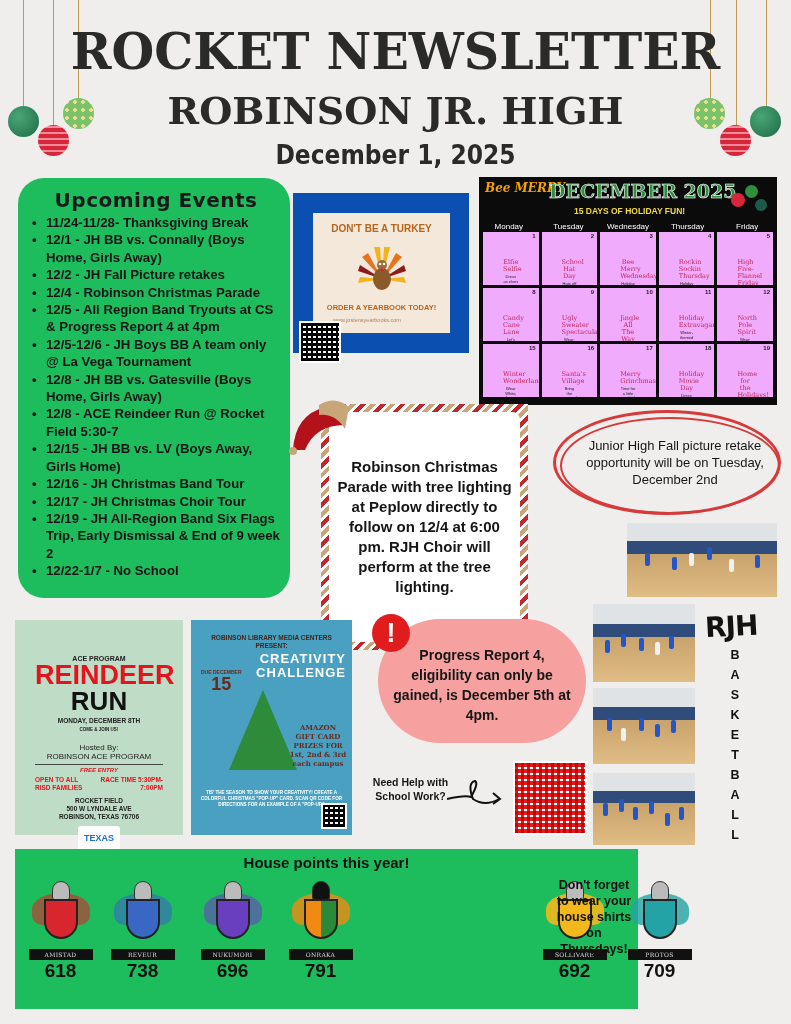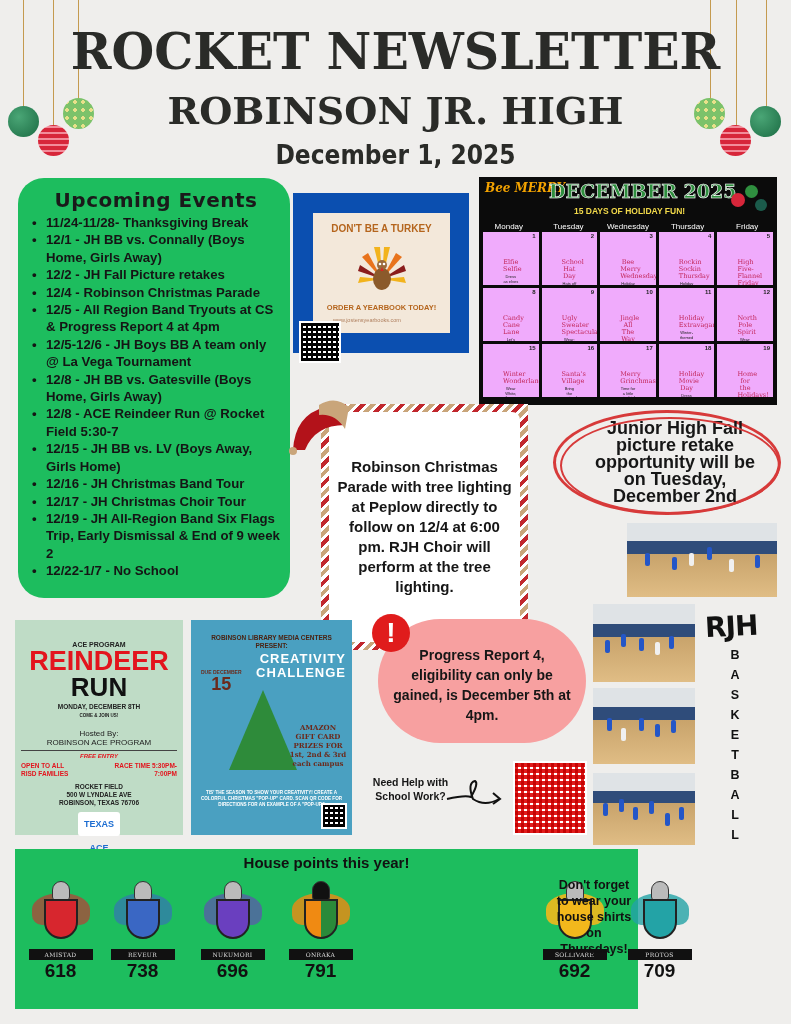--- a/index.html
+++ b/index.html
@@ -45,28 +45,28 @@
   .cell .ct { font-family: "DejaVu Serif", serif; font-size: 6.5px; color: #c2275a; text-align: center; margin-top: 7px; line-height: 7px; }
   .cell .cd { font-size: 4px; text-align: center; line-height: 4.6px; margin-top: 2px; color: #222; }
 
   .parade-hat { position: absolute; left: 285px; top: 395px; width: 70px; height: 60px; }
   .parade { position: absolute; left: 321px; top: 404px; width: 207px; height: 246px; padding: 8px;
     background: repeating-linear-gradient(135deg, #c1272d 0 4px, #fff 4px 7px, #c9a57a 7px 11px, #fff 11px 14px); }
   .parade-inner { background: #fff; width: 100%; height: 100%; border-radius: 8px; display: flex; align-items: center; justify-content: center; text-align: center; padding: 6px; }
   .parade-inner p { font-size: 15px; font-weight: bold; line-height: 20px; color: #161616; }
 
   .retake { position: absolute; left: 553px; top: 410px; width: 228px; height: 105px; border: 3px solid #d73a3a; border-radius: 50%; display: flex; align-items: center; justify-content: center; text-align: center; padding: 8px 14px; }
-  .retake p { font-size: 18px; font-weight: bold; line-height: 17px; color: #161616; margin-left: 16px; }
+  .retake p { font-size: 13px; font-weight: normal; line-height: 17px; color: #161616; margin-left: 16px; }
   .retake::after { content: ""; position: absolute; inset: 4px -2px -2px 4px; border: 2px solid #d73a3a; border-radius: 50%; }
 
   .photo { position: absolute; background: linear-gradient(180deg, #dfe3e6 0%, #dfe3e6 25%, #2f4c7a 25%, #2f4c7a 42%, #c8a36b 42%, #e0bd85 100%); }
   .photo .player { position: absolute; width: 5px; height: 13px; background: #2456c7; border-radius: 2px; }
   .photo .player.w { background: #f0f0f0; }
 
-  .flyer-reindeer { position: absolute; left: 15px; top: 620px; width: 168px; height: 215px; background: #bfdcc6; padding: 6px; text-align: center; }
+  .flyer-reindeer { position: absolute; left: 15px; top: 620px; width: 168px; height: 215px; background: #bfdcc6; padding: 20px; text-align: center; }
   .flyer-reindeer .ace { font-size: 7px; font-weight: bold; margin-top: 15px; }
   .flyer-reindeer .big1 { font-size: 27px; font-weight: 900; color: #e3141d; line-height: 26px; }
   .flyer-reindeer .big2 { font-size: 26px; font-weight: 900; color: #111; line-height: 26px; }
   .flyer-reindeer .sm { font-size: 6.5px; font-weight: bold; margin-top: 3px; }
   .flyer-reindeer .xs { font-size: 4.5px; font-weight: bold; margin-top: 3px; }
   .flyer-reindeer .host { font-size: 8px; margin-top: 11px; line-height: 9px; }
   .flyer-reindeer .free { font-size: 6px; color: #e3141d; font-style: italic; font-weight: bold; margin-top: 3px; border-top: 1px solid #444; padding-top: 2px; }
   .flyer-reindeer .row2 { display: flex; justify-content: space-between; font-size: 6.5px; color: #e3141d; font-weight: bold; margin-top: 3px; text-align: left; line-height: 8px; }
   .flyer-reindeer .loc { font-size: 6.5px; font-weight: bold; line-height: 8px; margin-top: 5px; }
   .flyer-reindeer .ace-logo { margin: 5px auto 0; width: 42px; height: 24px; background: #fff; border-radius: 3px; font-size: 13px; font-weight: 900; color: #1d6dd1; line-height: 24px; }

